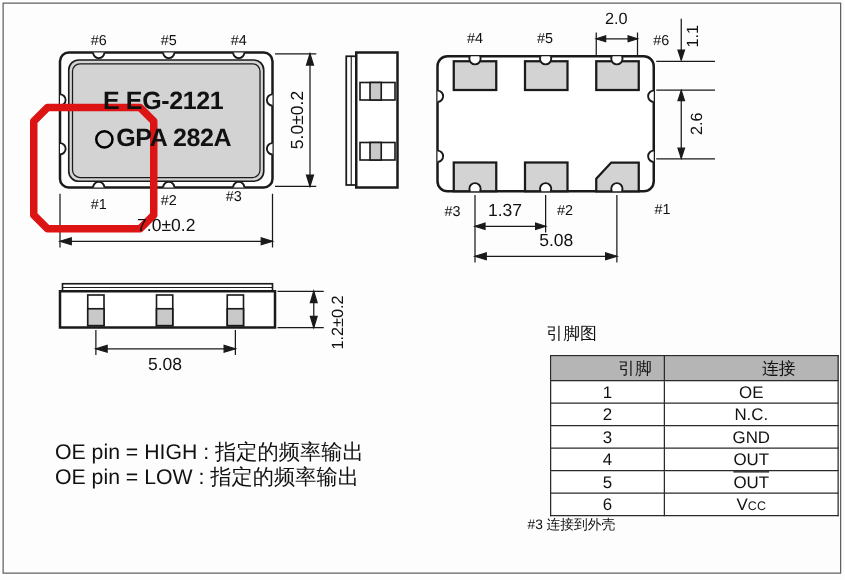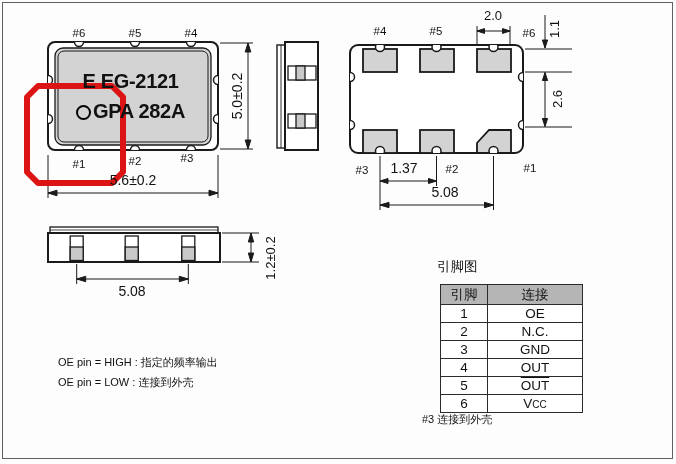--- a/index.html
+++ b/index.html
@@ -14,28 +14,28 @@
   .rot{transform:translate(-50%,-50%) rotate(-90deg);}
   .marking{position:absolute;left:55px;top:48px;width:151px;height:97px;
            display:flex;flex-direction:column;justify-content:center;align-items:center;
            font-weight:bold;font-size:20px;line-height:29.5px;letter-spacing:-0.3px;border-radius:29px;}
   .mark-circle{display:inline-block;width:15px;height:15px;border:2.2px solid #000;border-radius:50%;
                vertical-align:-2px;margin-right:2px;box-sizing:border-box;}
   .tbl-title{position:absolute;left:437px;top:258px;font-size:13.5px;}
   table.pins{position:absolute;left:440px;top:284px;border-collapse:collapse;table-layout:fixed;
              font-size:13.5px;}
   table.pins th,table.pins td{border:1.6px solid #2a2a2a;text-align:center;padding:0;}
-  table.pins th{background:#b5b5b5;font-weight:normal;height:19px;}
+  table.pins th{background:#b5b5b5;font-weight:normal;height:19px;padding-left:44px;}
   table.pins td{height:17px;background:#fff;}
   .col-pin{width:46px;}
   .col-conn{width:94px;}
   .ovl{text-decoration:overline;text-decoration-thickness:1.4px;}
   .sub{font-size:10px;margin-top:32px;}
   .footnote{position:absolute;left:422px;top:412px;font-size:11px;}
-  .notes{position:absolute;left:58px;top:352px;font-size:11px;line-height:20px;}
+  .notes{position:absolute;left:44px;top:352px;font-size:17px;line-height:20px;}
 </style>
 </head>
 <body>
 
 <div class="canvas">
   <div class="frame"></div>
 
   <svg class="draw" viewBox="0 0 676 464" fill="none" stroke="#1a1a1a" stroke-width="1">
     <defs>
       <clipPath id="cpTop">
@@ -188,21 +188,21 @@
     <div>E EG-2121</div>
     <div><span class="mark-circle"></span><span>GPA 282A</span></div>
   </div>
 
   <div class="lbl pin" style="left:79px;top:33px">#6</div>
   <div class="lbl pin" style="left:135px;top:33px">#5</div>
   <div class="lbl pin" style="left:191px;top:33px">#4</div>
   <div class="lbl pin" style="left:79px;top:164px">#1</div>
   <div class="lbl pin" style="left:135px;top:161px">#2</div>
   <div class="lbl pin" style="left:187px;top:158px">#3</div>
-  <div class="lbl dim" style="left:133px;top:180px">5.6±0.2</div>
+  <div class="lbl dim" style="left:133px;top:180px">7.0±0.2</div>
   <div class="lbl dim rot" style="left:237px;top:96px">5.0±0.2</div>
 
   <div class="lbl pin" style="left:380px;top:31px">#4</div>
   <div class="lbl pin" style="left:436px;top:31px">#5</div>
   <div class="lbl pin" style="left:529px;top:33px">#6</div>
   <div class="lbl pin" style="left:362px;top:170px">#3</div>
   <div class="lbl pin" style="left:452px;top:169px">#2</div>
   <div class="lbl pin" style="left:530px;top:168px">#1</div>
   <div class="lbl dimS" style="left:493px;top:15px">2.0</div>
   <div class="lbl dimS rot" style="left:554px;top:29px">1.1</div>
@@ -245,15 +245,15 @@
         <tr>
           <td>6</td>
           <td><span>V</span><span class="sub">CC</span></td>
         </tr>
       </tbody>
   </table>
   <div class="footnote">#3 连接到外壳</div>
 
   <div class="notes">
     <div>OE pin = HIGH : 指定的频率输出</div>
-    <div>OE pin = LOW : 连接到外壳</div>
+    <div>OE pin = LOW : 指定的频率输出</div>
   </div>
 </div>
 
 </body></html>

